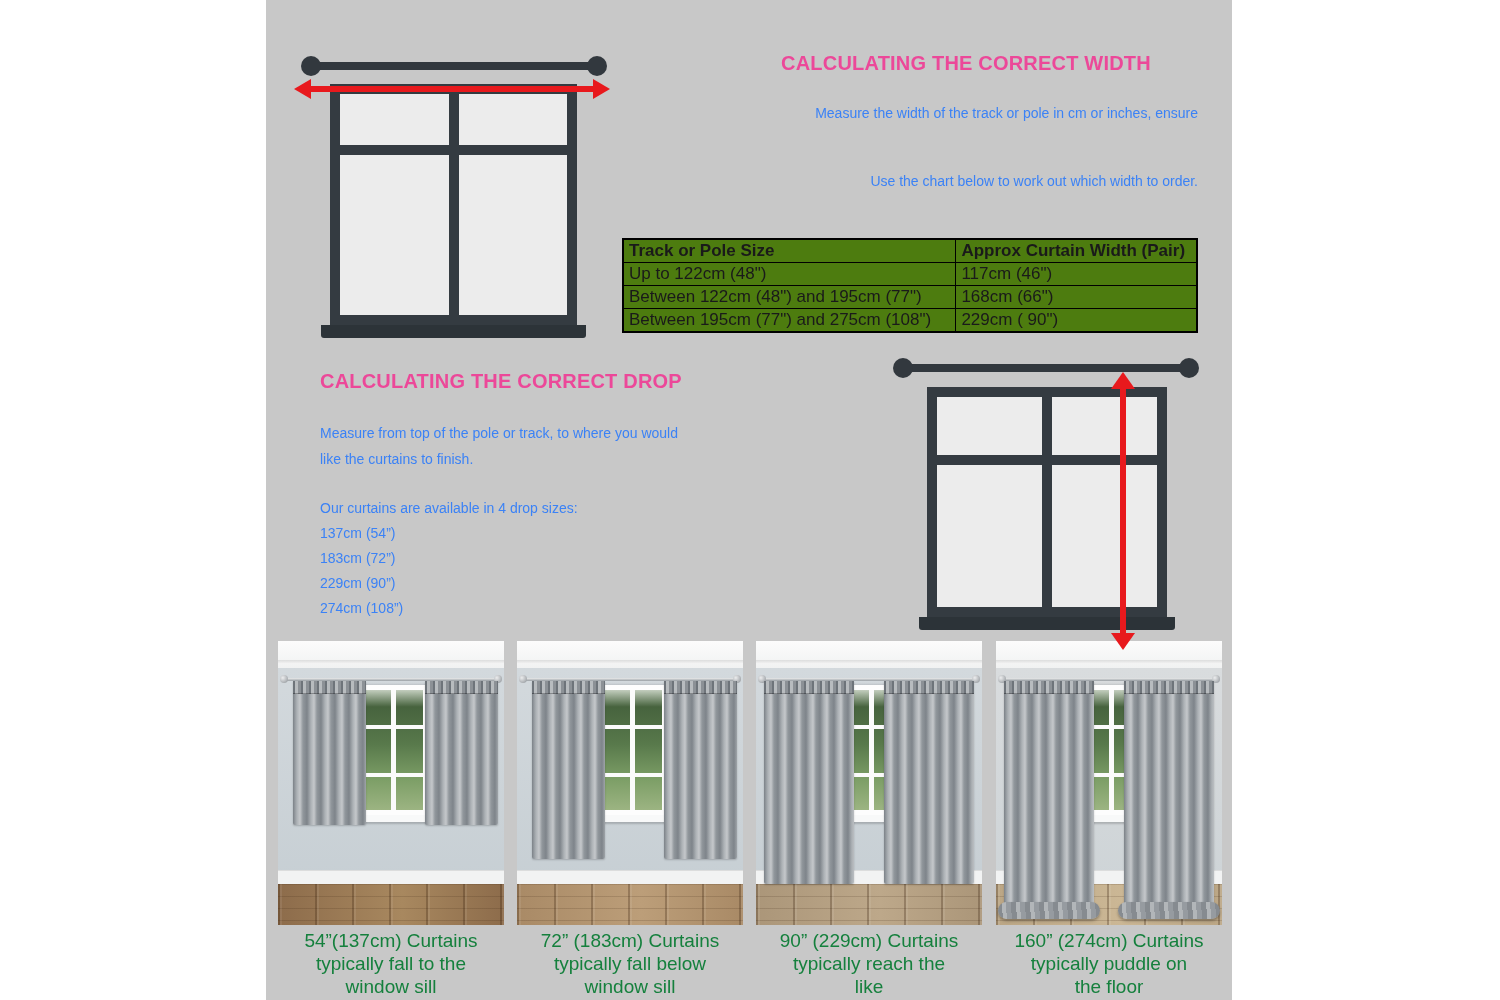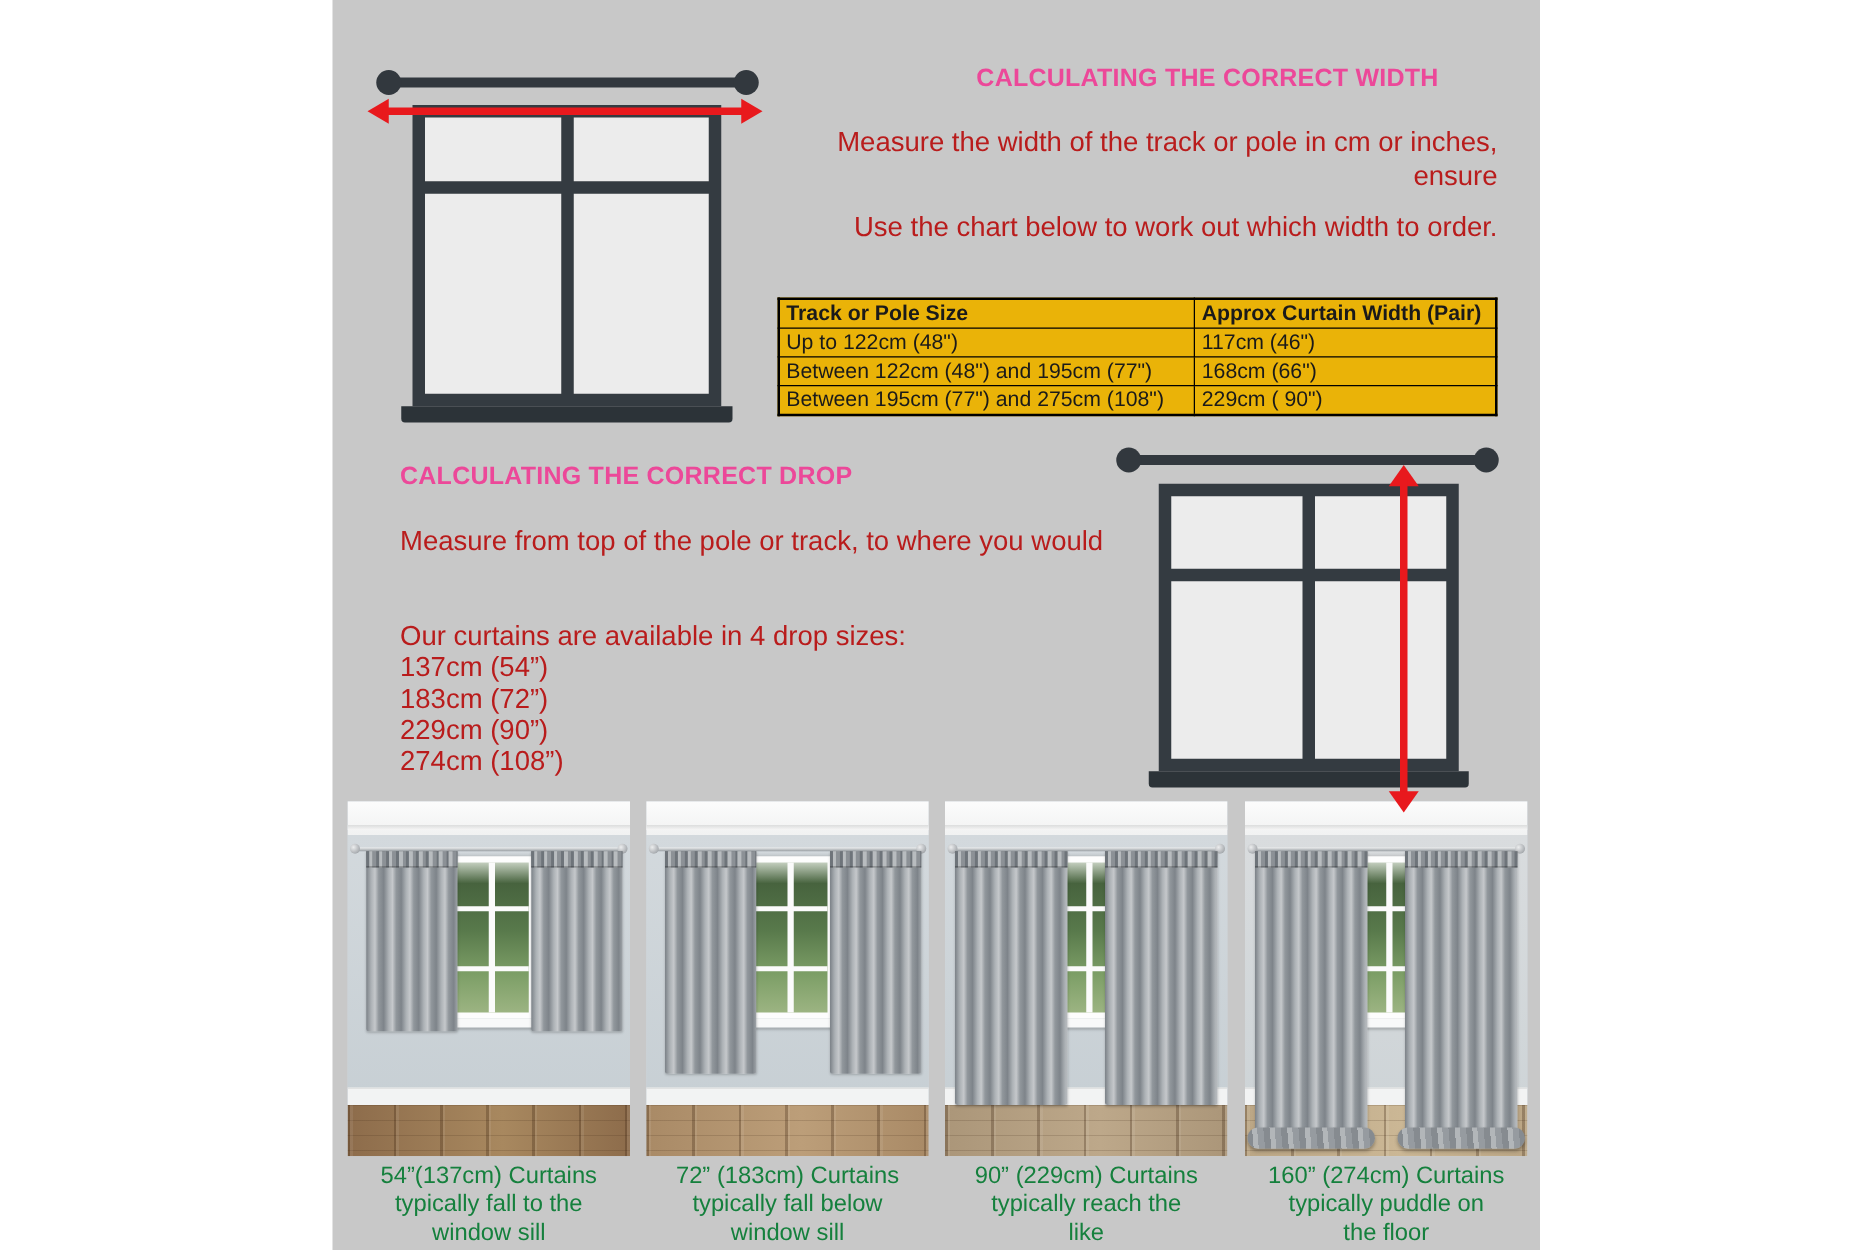--- a/index.html
+++ b/index.html
@@ -25,29 +25,29 @@
   .arrow-h .head-r { position:absolute; right:0; top:0; width:0; height:0; border-style:solid; border-width:10px 0 10px 17px; border-color:transparent transparent transparent #e8191d; }
   .arrow-v { position:absolute; left:1111px; top:372px; width:24px; height:278px; z-index:5; }
   .arrow-v .shaft { position:absolute; left:9px; width:6px; top:12px; bottom:13px; background:#e8191d; }
   .arrow-v .head-u { position:absolute; top:0; left:0; width:0; height:0; border-style:solid; border-width:0 12px 17px 12px; border-color:transparent transparent #e8191d transparent; }
   .arrow-v .head-d { position:absolute; bottom:0; left:0; width:0; height:0; border-style:solid; border-width:17px 12px 0 12px; border-color:#e8191d transparent transparent transparent; }
 
   
   .h1 { position:absolute; font-weight:bold; font-size:20px; letter-spacing:0.2px; color:#ec4899; }
   #width-heading { left:700px; top:52px; width:532px; text-align:center; }
   #drop-heading  { left:320px; top:370px; width:560px; text-align:left; }
-  .para { position:absolute; font-size:22px; line-height:27px; color:#b91c1c; }
+  .para { position:absolute; font-size:14px; line-height:27px; color:#3b82f6; }
   #width-para1 { left:620px; top:100px; width:578px; text-align:right; }
   #width-para2 { left:620px; top:168px; width:578px; text-align:right; }
   #drop-para1 { left:320px; top:420px; width:570px; line-height:26px; }
   #drop-para2 { left:320px; top:495px; width:570px; }
   #drop-sizes { left:320px; top:521px; width:300px; line-height:25px; }
 
   
-  #size-table { position:absolute; left:622px; top:238px; width:576px; border-collapse:collapse; background:#eab308; border:2px solid #000; z-index:2; }
+  #size-table { position:absolute; left:622px; top:238px; width:576px; border-collapse:collapse; background:#4d7c0f; border:2px solid #000; z-index:2; }
   #size-table th, #size-table td { border:1px solid #000; font-size:17px; text-align:left; padding:1px 5px; height:23px; white-space:nowrap; }
   #size-table th { font-weight:bold; }
   #size-table .c1 { width:58%; }
 
   
   .photo { position:absolute; top:641px; width:226px; height:284px; overflow:hidden; background:#cdd4d9; z-index:1; }
   .ceiling { position:absolute; top:0; left:0; right:0; height:27px; background:linear-gradient(180deg,#fcfcfc,#f1f2f2); }
   .molding { position:absolute; top:19px; left:0; right:0; height:4px; background:linear-gradient(180deg,#dcdddd,#f6f6f6); }
   .wall { position:absolute; top:27px; left:0; right:0; bottom:41px; background:linear-gradient(180deg,#d3d9dd,#c7cfd4); }
   .p4 .wall { background:linear-gradient(180deg,#d9dcde,#ced4d7); }
@@ -141,20 +141,21 @@
     <tr>
       <td>Between 195cm (77") and 275cm (108")</td>
       <td>229cm ( 90")</td>
     </tr>
   </tbody>
     </table>
 
   <div class="h1" id="drop-heading">CALCULATING THE CORRECT DROP</div>
   <div class="para" id="drop-para1">
     <div>Measure from top of the pole or track, to where you would</div>
+    <div>like the curtains to finish.</div>
   </div>
   <div class="para" id="drop-para2">Our curtains are available in 4 drop sizes:</div>
   <div class="para" id="drop-sizes">
     <div>137cm (54”)</div>
     <div>183cm (72”)</div>
     <div>229cm (90”)</div>
     <div>274cm (108”)</div>
   </div>
 
   <div>

